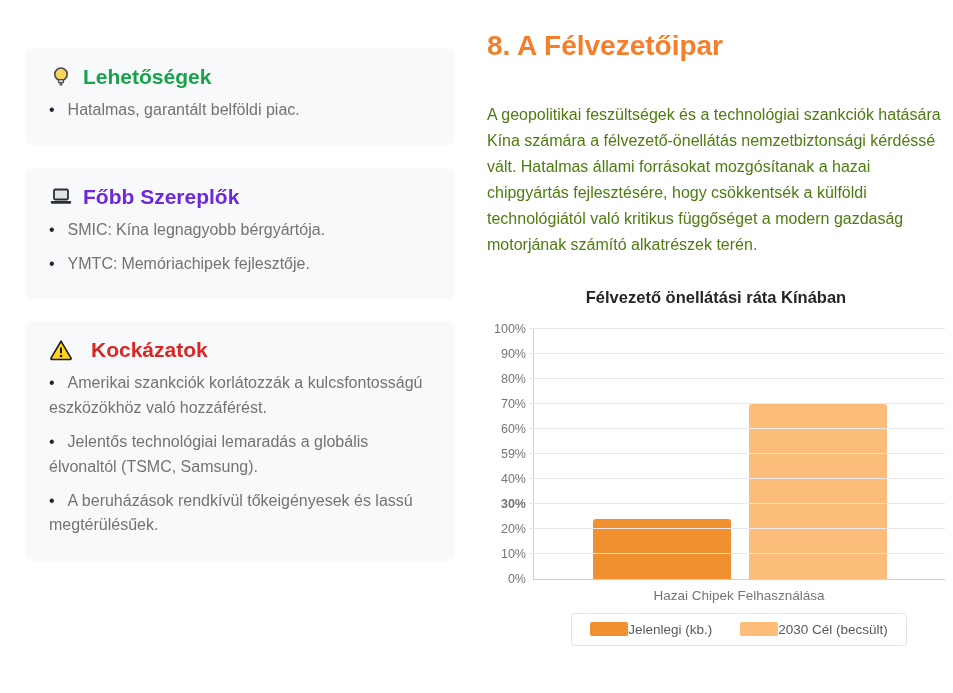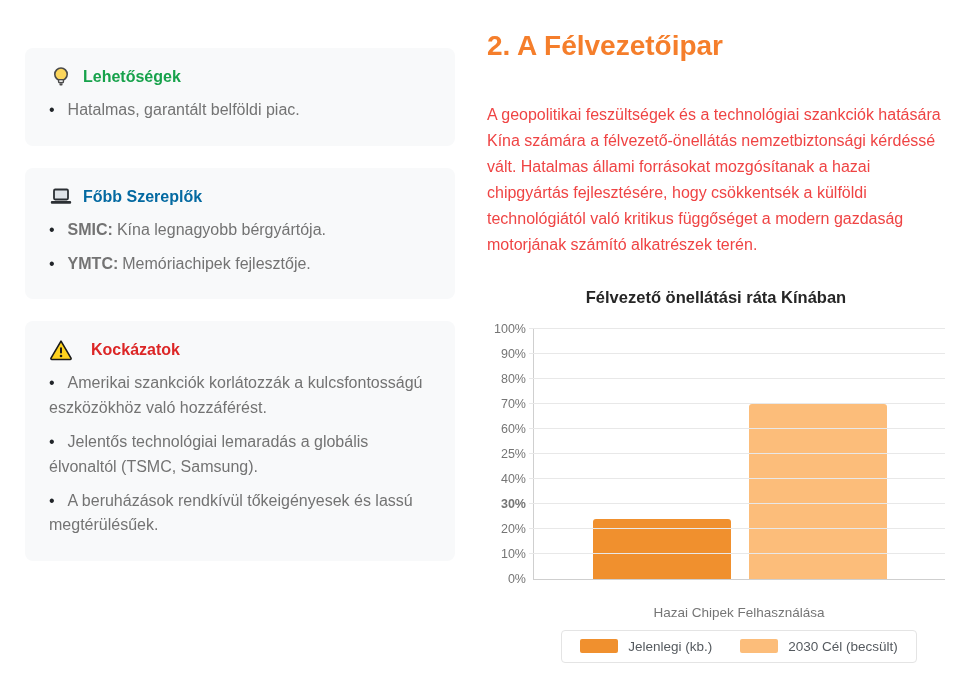--- a/index.html
+++ b/index.html
@@ -14,42 +14,42 @@
   
   .left-col { width: 430px; flex: 0 0 430px; padding-top: 48px; }
   .card {
     background: var(--card-bg, #f8f9fa);
     border-radius: 8px;
     padding: 17px 24px 14px 24px;
     margin-bottom: 22px;
   }
   .card-title {
     display: flex; align-items: center;
-    font-size: 16px; font-weight: bold;
+    font-size: 21px; font-weight: bold;
     margin-bottom: 6px;
   }
   .card-title .icon { width: 24px; height: 24px; margin-right: 10px; flex: 0 0 auto; }
   .card-list { list-style: none; }
   .card-list li {
     font-size: 16px; line-height: 1.55;
     margin: 9px 0; color: #737373;
   }
   .card-list li::before { content: "\2022"; margin-right: 13px; color: #212529; }
-  .card-list strong { font-weight: bold; }
+  .card-list strong { font-weight: normal; }
   .card-list strong:not(:empty) { margin-right: 4px; }
   
   .right-col { flex: 1 1 auto; padding: 18px 8px 0 32px; max-width: 498px; }
   h2.section-heading {
     font-size: 28px; font-weight: bold; line-height: 1.15;
     margin-top: 12px;
   }
   .intro-paragraph {
     margin-top: 40px;
     font-size: 16px; line-height: 1.62;
-    color: #ef4444;
+    color: #4d7c0f;
   }
   
   .chart-block { margin-top: 30px; }
   .chart-title {
     text-align: center; font-size: 16.5px; font-weight: bold;
     color: #262626; margin-bottom: 22px;
   }
   .chart-plot {
     position: relative;
     margin-left: 46px;
@@ -65,31 +65,31 @@
     position: absolute; left: -46px; width: 38px;
     text-align: right; font-size: 12.5px;
     color: var(--axis-text, #757575);
   }
   .bars {
     position: absolute; left: 0; right: 0; top: 0; bottom: 0;
     display: flex; justify-content: center; align-items: flex-end; gap: 18px;
   }
   .bar { width: 138px; border-radius: 3px 3px 0 0; }
   .x-category-label {
-    margin-left: 46px; margin-top: 25px;
+    margin-left: 46px; margin-top: 8px;
     text-align: center; font-size: 13.5px;
     color: var(--axis-text, #757575);
   }
   .legend-wrap { text-align: center; margin-top: 10px; margin-left: 46px; }
   .legend {
     display: inline-flex; align-items: center; gap: 28px;
     border: 1px solid var(--legend-border, #e4e4e4);
     border-radius: 4px; padding: 8px 18px;
   }
-  .legend-entry { display: inline-flex; align-items: center; gap: 10px; }
+  .legend-entry { display: inline-flex; align-items: center; }
   .legend-swatch { width: 38px; height: 14px; border-radius: 2px; display: inline-block; }
   .legend-label { font-size: 13.5px; color: #555a5f; }
 </style>
 </head>
 <body>
 
 <div class="layout">
 
   <div class="left-col">
 
@@ -101,21 +101,21 @@
           <rect x="10.4" y="18.6" width="3.2" height="1.8" rx="0.9" fill="#4a4a4a"></rect>
         </svg>
         <span>Lehetőségek</span>
       </div>
       <ul class="card-list">
         <li><strong></strong><span>Hatalmas, garantált belföldi piac.</span></li>
       </ul>
     </div>
 
     <div class="card">
-      <div class="card-title" style="color: #0369a1;">
+      <div class="card-title" style="color: #6d28d9;">
         <svg class="icon" viewBox="0 0 24 24">
           <rect x="5" y="4.5" width="14" height="10" rx="1.2" fill="#dfe3e8" stroke="#2b2f33" stroke-width="1.8"></rect>
           <path d="M3 16 h18 a1.2 1.2 0 0 1 1.2 1.2 v0.3 a1.2 1.2 0 0 1 -1.2 1.2 h-18 a1.2 1.2 0 0 1 -1.2 -1.2 v-0.3 a1.2 1.2 0 0 1 1.2 -1.2 Z" fill="#2b2f33"></path>
         </svg>
         <span>Főbb Szereplők</span>
       </div>
       <ul class="card-list">
         <li><strong>SMIC:</strong><span>Kína legnagyobb bérgyártója.</span></li>
         <li><strong>YMTC:</strong><span>Memóriachipek fejlesztője.</span></li>
       </ul>
@@ -133,41 +133,41 @@
       <ul class="card-list">
         <li><strong></strong><span>Amerikai szankciók korlátozzák a kulcsfontosságú eszközökhöz való hozzáférést.</span></li>
         <li><strong></strong><span>Jelentős technológiai lemaradás a globális élvonaltól (TSMC, Samsung).</span></li>
         <li><strong></strong><span>A beruházások rendkívül tőkeigényesek és lassú megtérülésűek.</span></li>
       </ul>
     </div>
 
   </div>
 
   <div class="right-col">
-    <h2 class="section-heading" style="color: rgb(245, 126, 43);">2. A Félvezetőipar</h2>
+    <h2 class="section-heading" style="color: rgb(245, 126, 43);">8. A Félvezetőipar</h2>
     <p class="intro-paragraph">A geopolitikai feszültségek és a technológiai szankciók hatására Kína számára a félvezető-önellátás nemzetbiztonsági kérdéssé vált. Hatalmas állami forrásokat mozgósítanak a hazai chipgyártás fejlesztésére, hogy csökkentsék a külföldi technológiától való kritikus függőséget a modern gazdaság motorjának számító alkatrészek terén.</p>
 
     <div class="chart-block">
       <div class="chart-title">Félvezető önellátási ráta Kínában</div>
       <div class="chart-plot">
         <div class="bars">
             <div class="bar" style="height: 24%; background: rgb(240, 144, 46);"></div>
             <div class="bar" style="height: 70%; background: rgb(252, 189, 122);"></div>
           </div>
       <div class="tick-label" style="bottom: calc(0% - 7px);">0%</div>
           <div class="gridline" style="bottom: 10%;"></div>
           <div class="tick-label" style="bottom: calc(10% - 7px);">10%</div>
           <div class="gridline" style="bottom: 20%;"></div>
           <div class="tick-label" style="bottom: calc(20% - 7px);">20%</div>
           <div class="gridline" style="bottom: 30%;"></div>
           <div class="tick-label" style="bottom: calc(30% - 7px); font-weight: bold;">30%</div>
           <div class="gridline" style="bottom: 40%;"></div>
           <div class="tick-label" style="bottom: calc(40% - 7px);">40%</div>
           <div class="gridline" style="bottom: 50%;"></div>
-          <div class="tick-label" style="bottom: calc(50% - 7px);">25%</div>
+          <div class="tick-label" style="bottom: calc(50% - 7px);">59%</div>
           <div class="gridline" style="bottom: 60%;"></div>
           <div class="tick-label" style="bottom: calc(60% - 7px);">60%</div>
           <div class="gridline" style="bottom: 70%;"></div>
           <div class="tick-label" style="bottom: calc(70% - 7px);">70%</div>
           <div class="gridline" style="bottom: 80%;"></div>
           <div class="tick-label" style="bottom: calc(80% - 7px);">80%</div>
           <div class="gridline" style="bottom: 90%;"></div>
           <div class="tick-label" style="bottom: calc(90% - 7px);">90%</div>
           <div class="gridline" style="bottom: 100%;"></div>
           <div class="tick-label" style="bottom: calc(100% - 7px);">100%</div>

